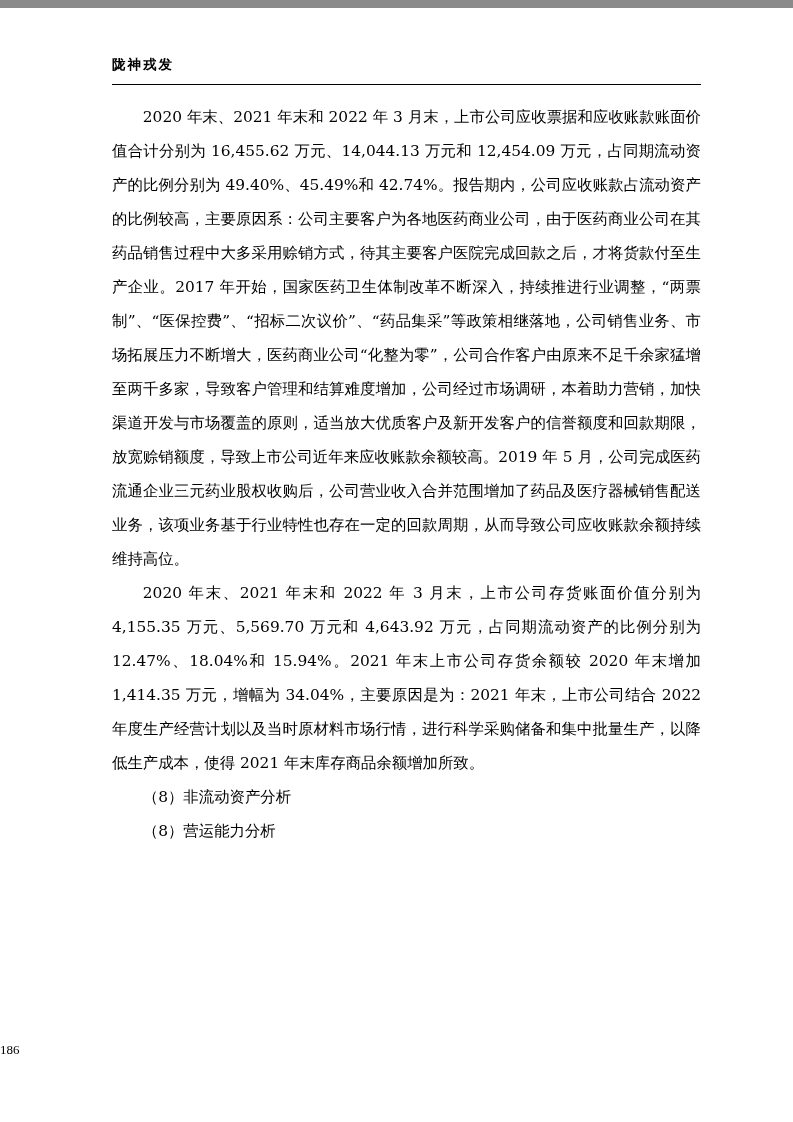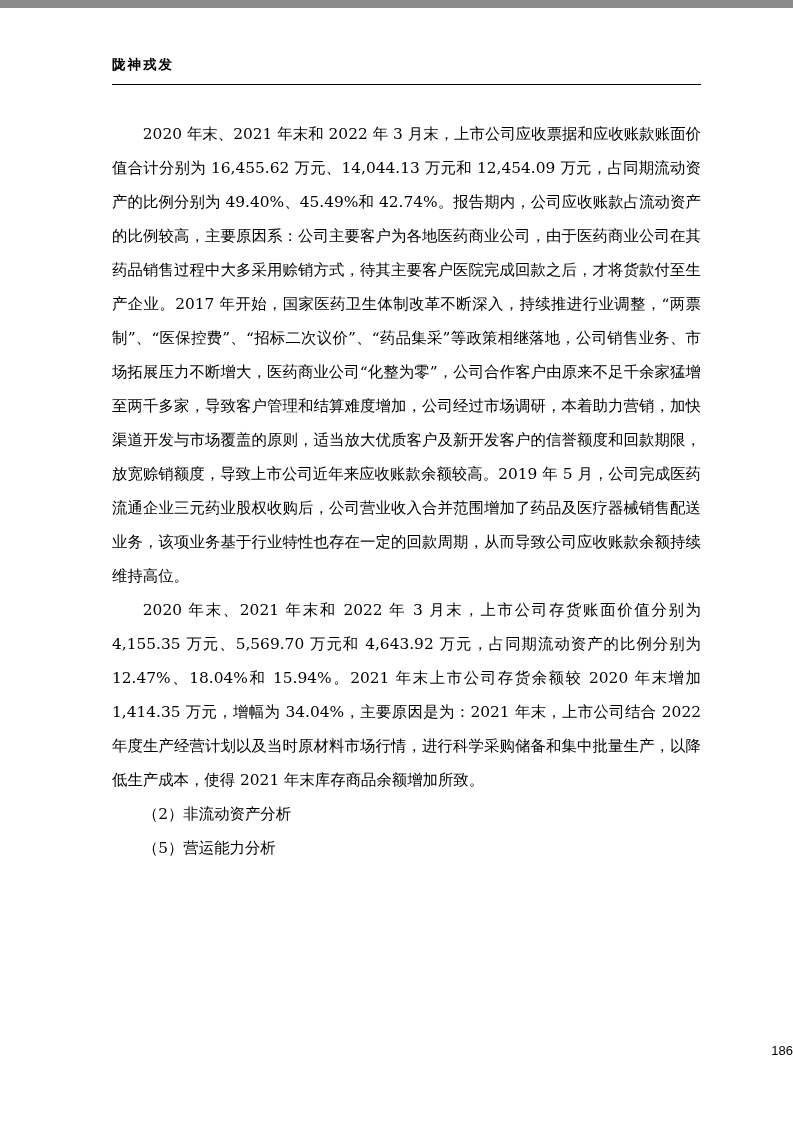--- a/index.html
+++ b/index.html
@@ -39,59 +39,59 @@
   }
   .header-rule {
     position: absolute;
     top: 76px;
     left: 112px;
     right: 92px;
     border-bottom: 1px solid #000;
   }
   .content {
     position: absolute;
-    top: 109px;
+    top: 92px;
     left: 112px;
     width: 589px;
   }
   p {
     margin: 0 0 0 0;
     font-size: 15.4px;
     line-height: 34px;
     text-align: justify;
     text-justify: inter-ideograph;
     text-align-last: left;
   }
   p.indent {
     text-indent: 2em;
   }
   .footer {
     position: absolute;
     bottom: 72px;
     left: 0;
     width: 100%;
-    text-align: right;
+    text-align: left;
     font-size: 13px;
-    font-family: Liberation Sans, sans-serif;
+    font-family: Liberation Serif, serif;
   }
 </style>
 </head>
 <body>
 
 <div class="page">
 
   <div class="header">
     <div class="header-left">陇神戎发</div>
   </div>
   <div class="header-rule"></div>
 
   <div class="content">
     <p class="indent">2020 年末、2021 年末和 2022 年 3 月末，上市公司应收票据和应收账款账面价值合计分别为 16,455.62 万元、14,044.13 万元和 12,454.09 万元，占同期流动资产的比例分别为 49.40%、45.49%和 42.74%。报告期内，公司应收账款占流动资产的比例较高，主要原因系：公司主要客户为各地医药商业公司，由于医药商业公司在其药品销售过程中大多采用赊销方式，待其主要客户医院完成回款之后，才将货款付至生产企业。2017 年开始，国家医药卫生体制改革不断深入，持续推进行业调整，“两票制”、“医保控费”、“招标二次议价”、“药品集采”等政策相继落地，公司销售业务、市场拓展压力不断增大，医药商业公司“化整为零”，公司合作客户由原来不足千余家猛增至两千多家，导致客户管理和结算难度增加，公司经过市场调研，本着助力营销，加快渠道开发与市场覆盖的原则，适当放大优质客户及新开发客户的信誉额度和回款期限，放宽赊销额度，导致上市公司近年来应收账款余额较高。2019 年 5 月，公司完成医药流通企业三元药业股权收购后，公司营业收入合并范围增加了药品及医疗器械销售配送业务，该项业务基于行业特性也存在一定的回款周期，从而导致公司应收账款余额持续维持高位。</p>
     <p class="indent">2020 年末、2021 年末和 2022 年 3 月末，上市公司存货账面价值分别为 4,155.35 万元、5,569.70 万元和 4,643.92 万元，占同期流动资产的比例分别为 12.47%、18.04%和 15.94%。2021 年末上市公司存货余额较 2020 年末增加 1,414.35 万元，增幅为 34.04%，主要原因是为：2021 年末，上市公司结合 2022 年度生产经营计划以及当时原材料市场行情，进行科学采购储备和集中批量生产，以降低生产成本，使得 2021 年末库存商品余额增加所致。</p>
-    <p class="indent">（2）非流动资产分析</p>
-    <p class="indent">（5）营运能力分析</p>
+    <p class="indent">（8）非流动资产分析</p>
+    <p class="indent">（8）营运能力分析</p>
   </div>
 
   <div class="footer">
     <span>186</span>
   </div>
 
 </div>
 
 </body></html>

